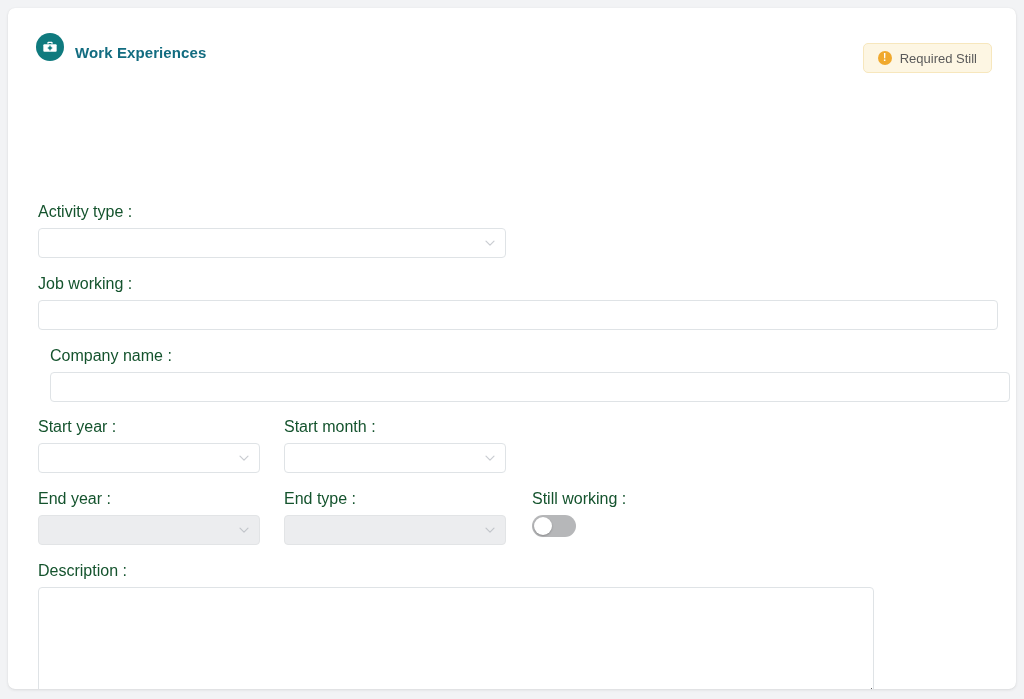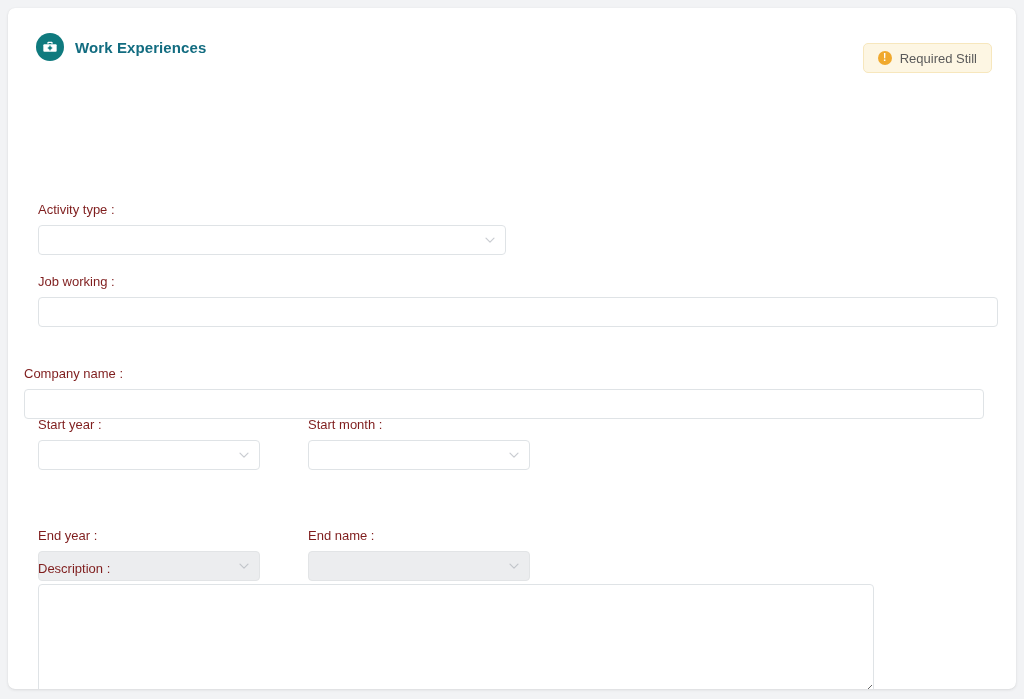--- a/index.html
+++ b/index.html
@@ -32,21 +32,21 @@
   
   .card-header {
     position: relative;
     height: 74px;
     padding: 0 22px 0 22px;
     display: flex;
     align-items: flex-start;
   }
   .header-left {
     display: flex;
-    align-items: center;
+    align-items: flex-end;
     gap: 11px;
     margin-top: 25px;
     margin-left: 6px;
   }
   .header-icon-circle {
     width: 28px;
     height: 28px;
     border-radius: 50%;
     background: #0f7a7e;
     display: flex;
@@ -98,22 +98,22 @@
     top: -0.5px;
   }
 
   
   .form-area {
     position: relative;
     padding: 0 30px;
   }
 
   .field-label {
-    font-size: 13px;
-    color: #7f1d1d;
+    font-size: 16px;
+    color: #14532d;
     margin-bottom: 7px;
     line-height: 1.2;
     white-space: nowrap;
   }
 
   .input-box,
   .select-box,
   .textarea-box {
     background: #ffffff;
     border: 1px solid #dfe3e6;
@@ -141,25 +141,25 @@
     height: 12px;
     display: block;
   }
   .select-box.disabled {
     background: #ecedef;
     border-color: #e2e4e6;
   }
 
   .row-1 { position: absolute; left: 30px; top: 120px; width: 468px; }
   .row-2 { position: absolute; left: 30px; top: 192px; width: 960px; }
-  .row-3 { position: absolute; left: 16px; top: 264px; width: 960px; margin-top: 20px; }
-
-  .date-row { position: absolute; left: 30px; display: flex; gap: 24px; }
+  .row-3 { position: absolute; left: 42px; top: 264px; width: 960px; }
+
+  .date-row { position: absolute; left: 30px; display: flex; }
   .date-row.start { top: 335px; }
-  .date-row.end   { top: 407px; margin-top: 39px; }
+  .date-row.end   { top: 407px; }
   .col-year  { width: 222px; margin-right: 24px; }
   .col-month { width: 222px; margin-right: 26px; }
   .col-toggle { width: 160px; }
 
   .toggle {
     width: 44px;
     height: 22px;
     border-radius: 11px;
     background: #b6b7b9;
     position: relative;
@@ -255,26 +255,32 @@
       <div class="col-year">
         <div class="field-label">End year :</div>
         <div class="select-box disabled">
           <span></span>
           <svg class="chevron" viewBox="0 0 12 12" aria-hidden="true">
             <path d="M2 4.2 L6 8.2 L10 4.2" stroke="#c2c5ca" stroke-width="1.2" fill="none" stroke-linecap="round" stroke-linejoin="round"></path>
           </svg>
         </div>
       </div>
       <div class="col-month">
-        <div class="field-label">End name :</div>
+        <div class="field-label">End type :</div>
         <div class="select-box disabled">
           <span></span>
           <svg class="chevron" viewBox="0 0 12 12" aria-hidden="true">
             <path d="M2 4.2 L6 8.2 L10 4.2" stroke="#c2c5ca" stroke-width="1.2" fill="none" stroke-linecap="round" stroke-linejoin="round"></path>
           </svg>
+        </div>
+      </div>
+      <div class="col-toggle">
+        <div class="field-label">Still working :</div>
+        <div class="toggle">
+          <div class="knob"></div>
         </div>
       </div>
     </div>
 
     <div class="row-desc">
       <div class="field-label">Description :</div>
       <textarea class="textarea-box" placeholder="" style=""></textarea>
     </div>
 
   </div>

